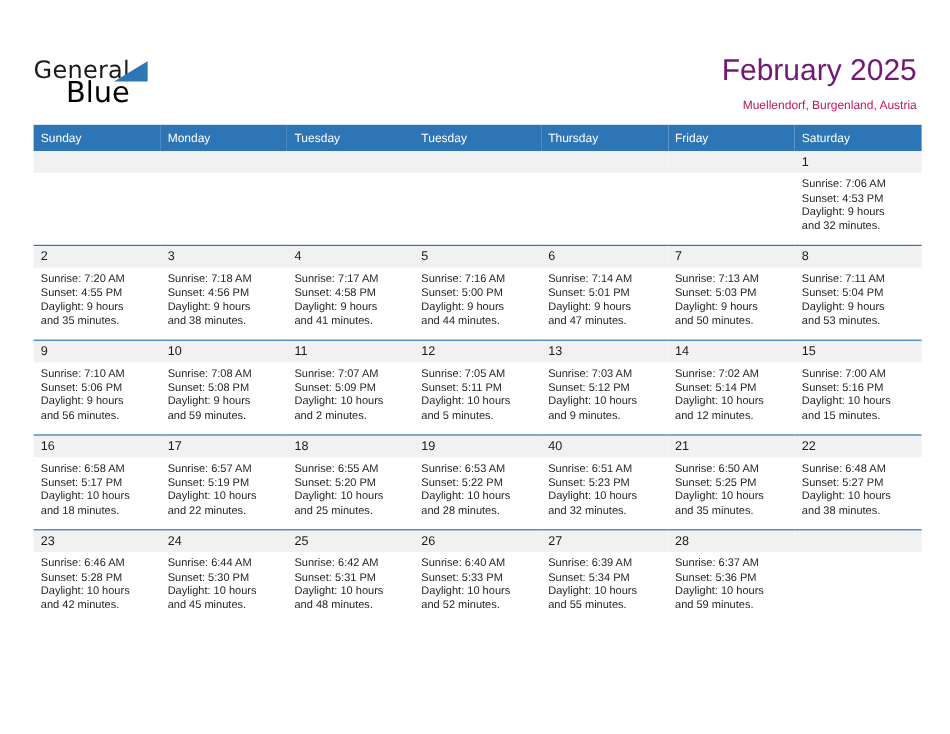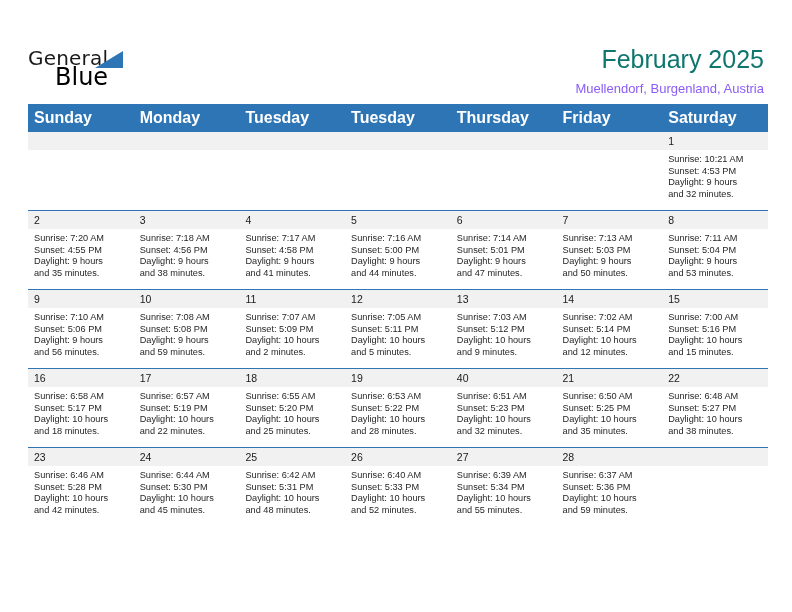--- a/index.html
+++ b/index.html
@@ -71,47 +71,47 @@
   }
 
   .titles {
     position: absolute;
     right: 0;
     top: 0;
     text-align: right;
   }
   .cal-title {
     font-size: 25px;
-    color: #0f766e;
+    color: #701a75;
     line-height: 31px;
     white-space: nowrap;
     font-weight: 400;
   }
   .cal-subtitle {
-    font-size: 13px;
-    color: #8b5cf6;
+    font-size: 10px;
+    color: #be185d;
     line-height: 20px;
     margin-top: 4px;
     white-space: nowrap;
   }
 
   
   .calendar {
     position: absolute;
     left: 28px;
     top: 104px;
     width: 740px;
     border-collapse: collapse;
     table-layout: fixed;
   }
   .calendar th {
     background: #2e75b6;
     color: #ffffff;
-    font-size: 16px;
-    font-weight: 700;
+    font-size: 10px;
+    font-weight: 400;
     text-align: left;
     padding: 5px 0 5px 6px;
     height: 12px;
     border: none;
   }
   .calendar td {
     vertical-align: top;
     padding: 0;
     border: none;
     border-top: 1px solid #2e75b6;
@@ -191,21 +191,21 @@
           </td>
           <td>
             <div class="daynum empty">&nbsp;</div>
           </td>
           <td>
             <div class="daynum empty">&nbsp;</div>
           </td>
           <td>
             <div class="daynum">1</div>
             <div class="details">
-              <div>Sunrise: 10:21 AM</div>
+              <div>Sunrise: 7:06 AM</div>
               <div>Sunset: 4:53 PM</div>
               <div>Daylight: 9 hours</div>
               <div>and 32 minutes.</div>
             </div>
           </td>
         </tr>
         <tr>
           <td>
             <div class="daynum">2</div>
             <div class="details">

